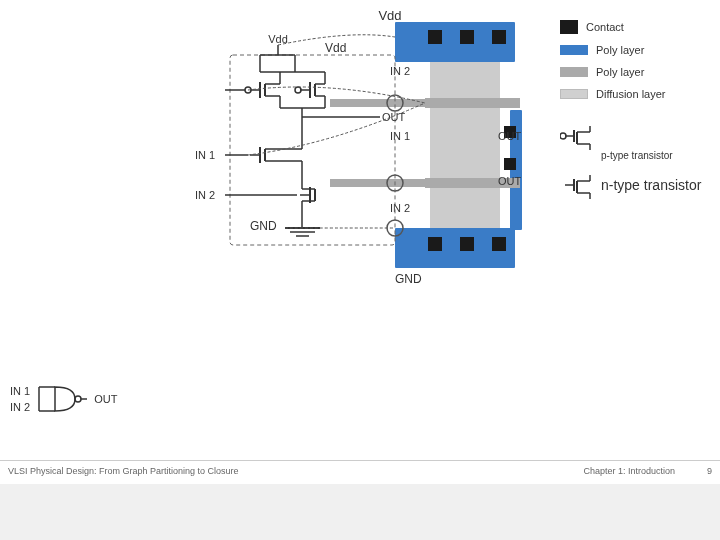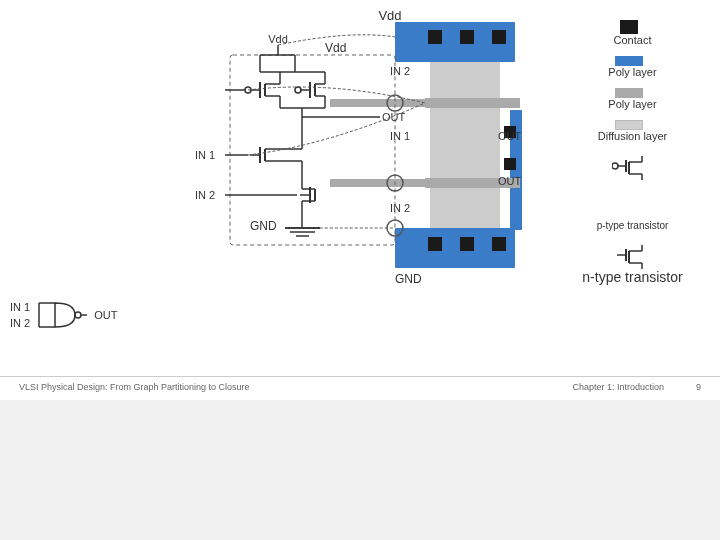--- a/index.html
+++ b/index.html
@@ -8,38 +8,37 @@
       height: 540px;
       background: #f0f0f0;
       font-family: Arial, sans-serif;
       font-size: 12px;
       overflow: hidden;
       position: relative;
     }
 
     .slide-container {
       width: 720px;
-      height: 400px;
+      height: 484px;
       background: #fff;
       position: relative;
     }
 
     
     .legend {
       position: absolute;
       top: 20px;
       right: 15px;
       width: 145px;
     }
 
     .legend-item {
       display: flex;
       align-items: center;
       margin-bottom: 10px;
-      flex-direction: column;
     }
 
     .legend-swatch {
       width: 20px;
       height: 14px;
       margin-right: 8px;
       flex-shrink: 0;
     }
 
     .legend-text {
@@ -58,21 +57,21 @@
     }
 
     
     .footer {
       position: absolute;
       bottom: 8px;
       left: 0;
       right: 0;
       display: flex;
       justify-content: space-between;
-      padding: 0 19px;
+      padding: 0 8px;
       font-size: 9px;
       color: #666;
       border-top: 1px solid #ccc;
       padding-top: 5px;
     }
 
     .footer-right {
       display: flex;
       gap: 32px;
     }

